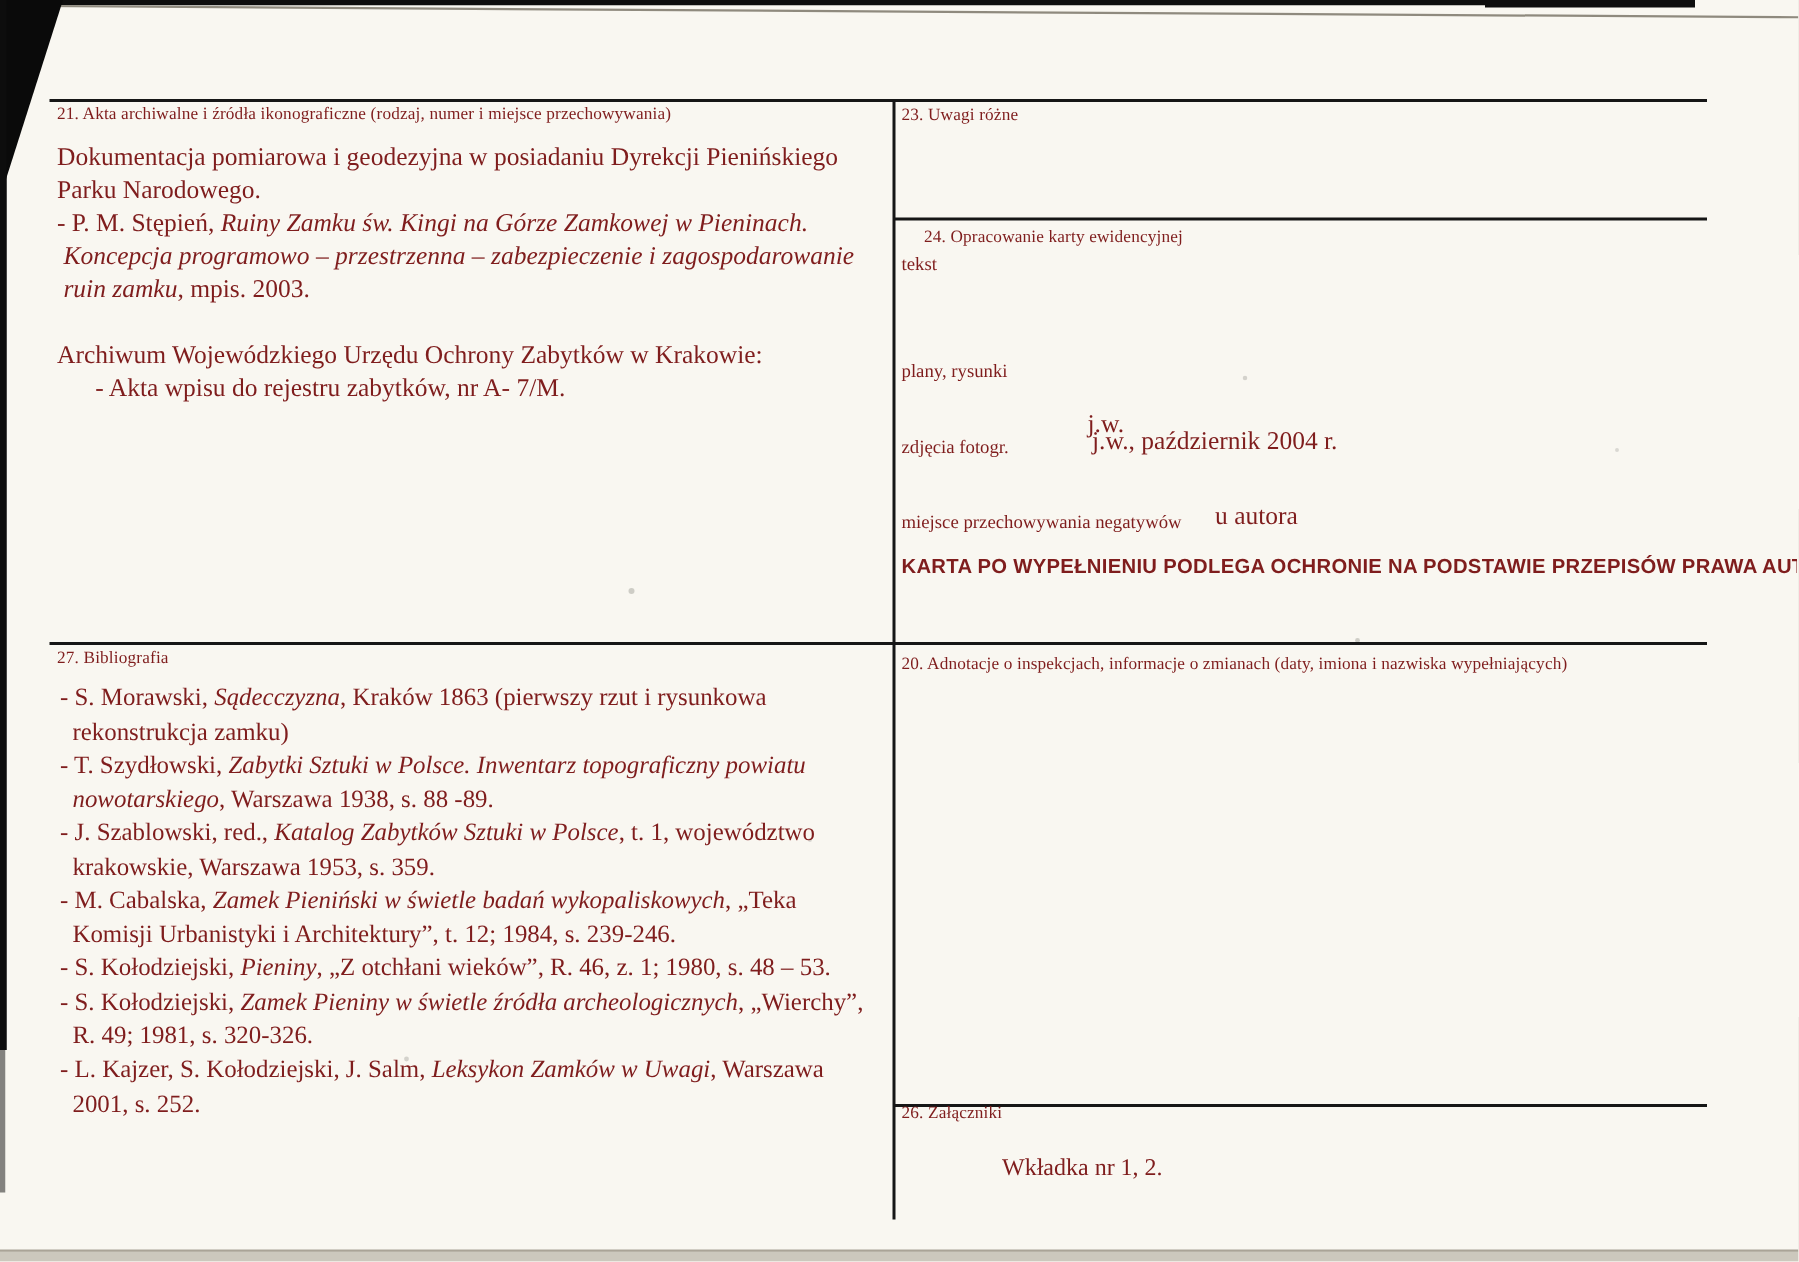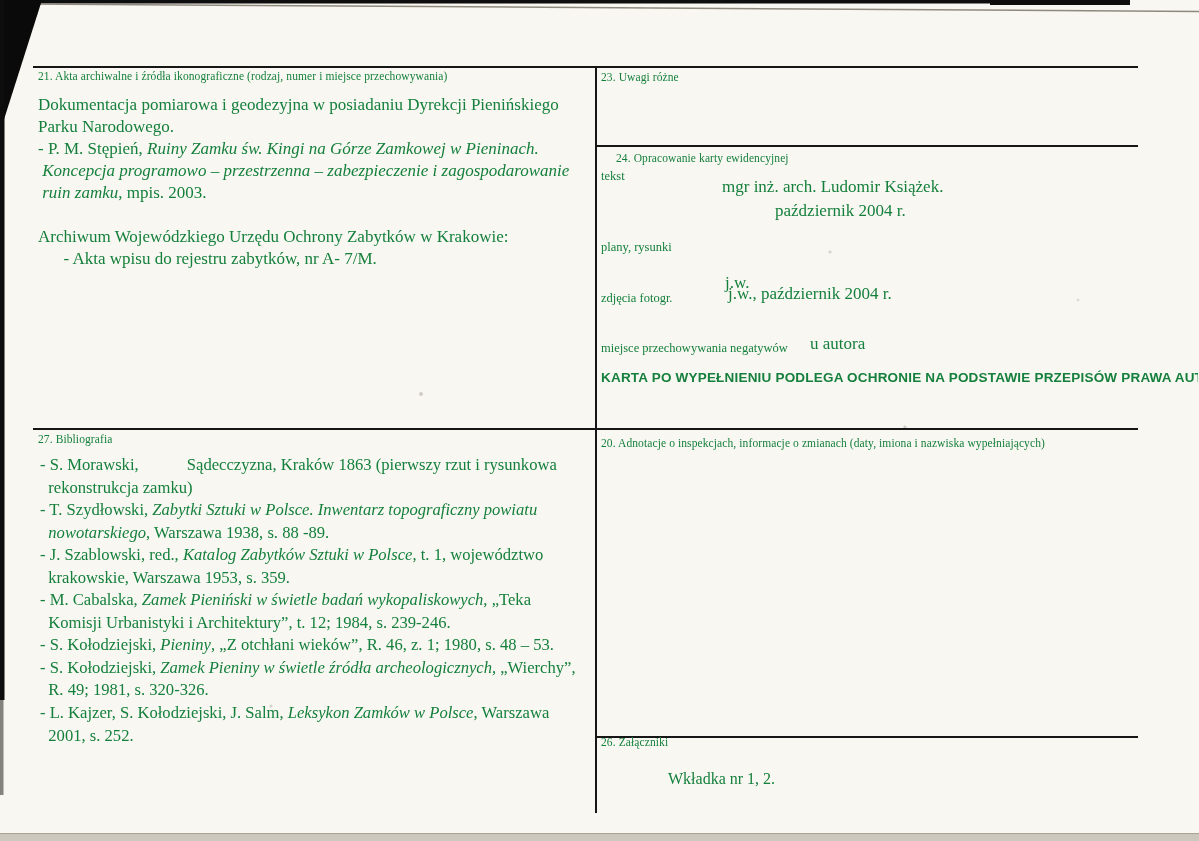--- a/index.html
+++ b/index.html
@@ -1,21 +1,21 @@
 <!DOCTYPE html>
 <html lang="pl"><head>
 <meta charset="utf-8">
 <style>
   html,body{margin:0;padding:0;background:#e8e5de;}
   .page{
     position:relative;
     width:1199px;height:841px;
     background:#f9f7f1;
     font-family:"Liberation Serif", serif;
-    color:#15803d;
+    color:#7f1d1d;
     overflow:hidden;
   }
   .abs{position:absolute;}
   .small-header{position:absolute;font-size:11.5px;letter-spacing:.1px;white-space:nowrap;}
   .bline{position:absolute;background:#161616;}
 
   
   #line-top{left:33px;top:66px;width:1105px;height:2px;}
   #line-mid{left:33px;top:428px;width:1105px;height:2px;}
   #line-r1{left:596px;top:145px;width:542px;height:2px;}
@@ -91,43 +91,39 @@
   <div class="abs" id="s21-body"><span>Dokumentacja pomiarowa i geodezyjna w posiadaniu Dyrekcji Pienińskiego
 Parku Narodowego.
 - P. M. Stępień, </span><span style="font-style: italic;">Ruiny Zamku św. Kingi na Górze Zamkowej w Pieninach.
  Koncepcja programowo – przestrzenna – zabezpieczenie i zagospodarowanie
  ruin zamku</span><span>, mpis. 2003.
 
 Archiwum Wojewódzkiego Urzędu Ochrony Zabytków w Krakowie:
       - Akta wpisu do rejestru zabytków, nr A- 7/M.</span></div>
 
   <div class="small-header" id="s22-header">27. Bibliografia</div>
-  <div class="abs" id="s22-body"><span>- S. Morawski, </span><span style=" margin-left: 44px;">Sądecczyzna</span><span>, Kraków 1863 (pierwszy rzut i rysunkowa
+  <div class="abs" id="s22-body"><span>- S. Morawski, </span><span style="font-style: italic;">Sądecczyzna</span><span>, Kraków 1863 (pierwszy rzut i rysunkowa
   rekonstrukcja zamku)
 - T. Szydłowski, </span><span style="font-style: italic;">Zabytki Sztuki w Polsce. Inwentarz topograficzny powiatu
   nowotarskiego</span><span>, Warszawa 1938, s. 88 -89.
 - J. Szablowski, red., </span><span style="font-style: italic;">Katalog Zabytków Sztuki w Polsce</span><span>, t. 1, województwo
   krakowskie, Warszawa 1953, s. 359.
 - M. Cabalska, </span><span style="font-style: italic;">Zamek Pieniński w świetle badań wykopaliskowych</span><span>, „Teka
   Komisji Urbanistyki i Architektury”, t. 12; 1984, s. 239-246.
 - S. Kołodziejski, </span><span style="font-style: italic;">Pieniny</span><span>, „Z otchłani wieków”, R. 46, z. 1; 1980, s. 48 – 53.
 - S. Kołodziejski, </span><span style="font-style: italic;">Zamek Pieniny w świetle źródła archeologicznych</span><span>, „Wierchy”,
   R. 49; 1981, s. 320-326.
-- L. Kajzer, S. Kołodziejski, J. Salm, </span><span style="font-style: italic;">Leksykon Zamków w Polsce</span><span>, Warszawa
+- L. Kajzer, S. Kołodziejski, J. Salm, </span><span style="font-style: italic;">Leksykon Zamków w Uwagi</span><span>, Warszawa
   2001, s. 252.</span></div>
 
   <div class="small-header" id="s23-header">23. Uwagi różne</div>
 
   <div class="small-header" id="s24-header">24. Opracowanie karty ewidencyjnej</div>
 
   <div class="s24-label" id="s24-row1-label">tekst</div>
-  <div class="s24-value" id="s24-row1-value">
-    <div>mgr inż. arch. Ludomir Książek.</div>
-    <div class="second">październik 2004 r.</div>
-  </div>
 
   <div class="s24-label" id="s24-row2-label">plany, rysunki</div>
   <div class="s24-value" id="s24-row2-value">j.w.</div>
 
   <div class="s24-label" id="s24-row3-label">zdjęcia fotogr.</div>
   <div class="s24-value" id="s24-row3-value">j.w., październik 2004 r.</div>
 
   <div class="s24-label" id="s24-row4-label">miejsce przechowywania negatywów</div>
   <div class="s24-value" id="s24-row4-value">u autora</div>
 

